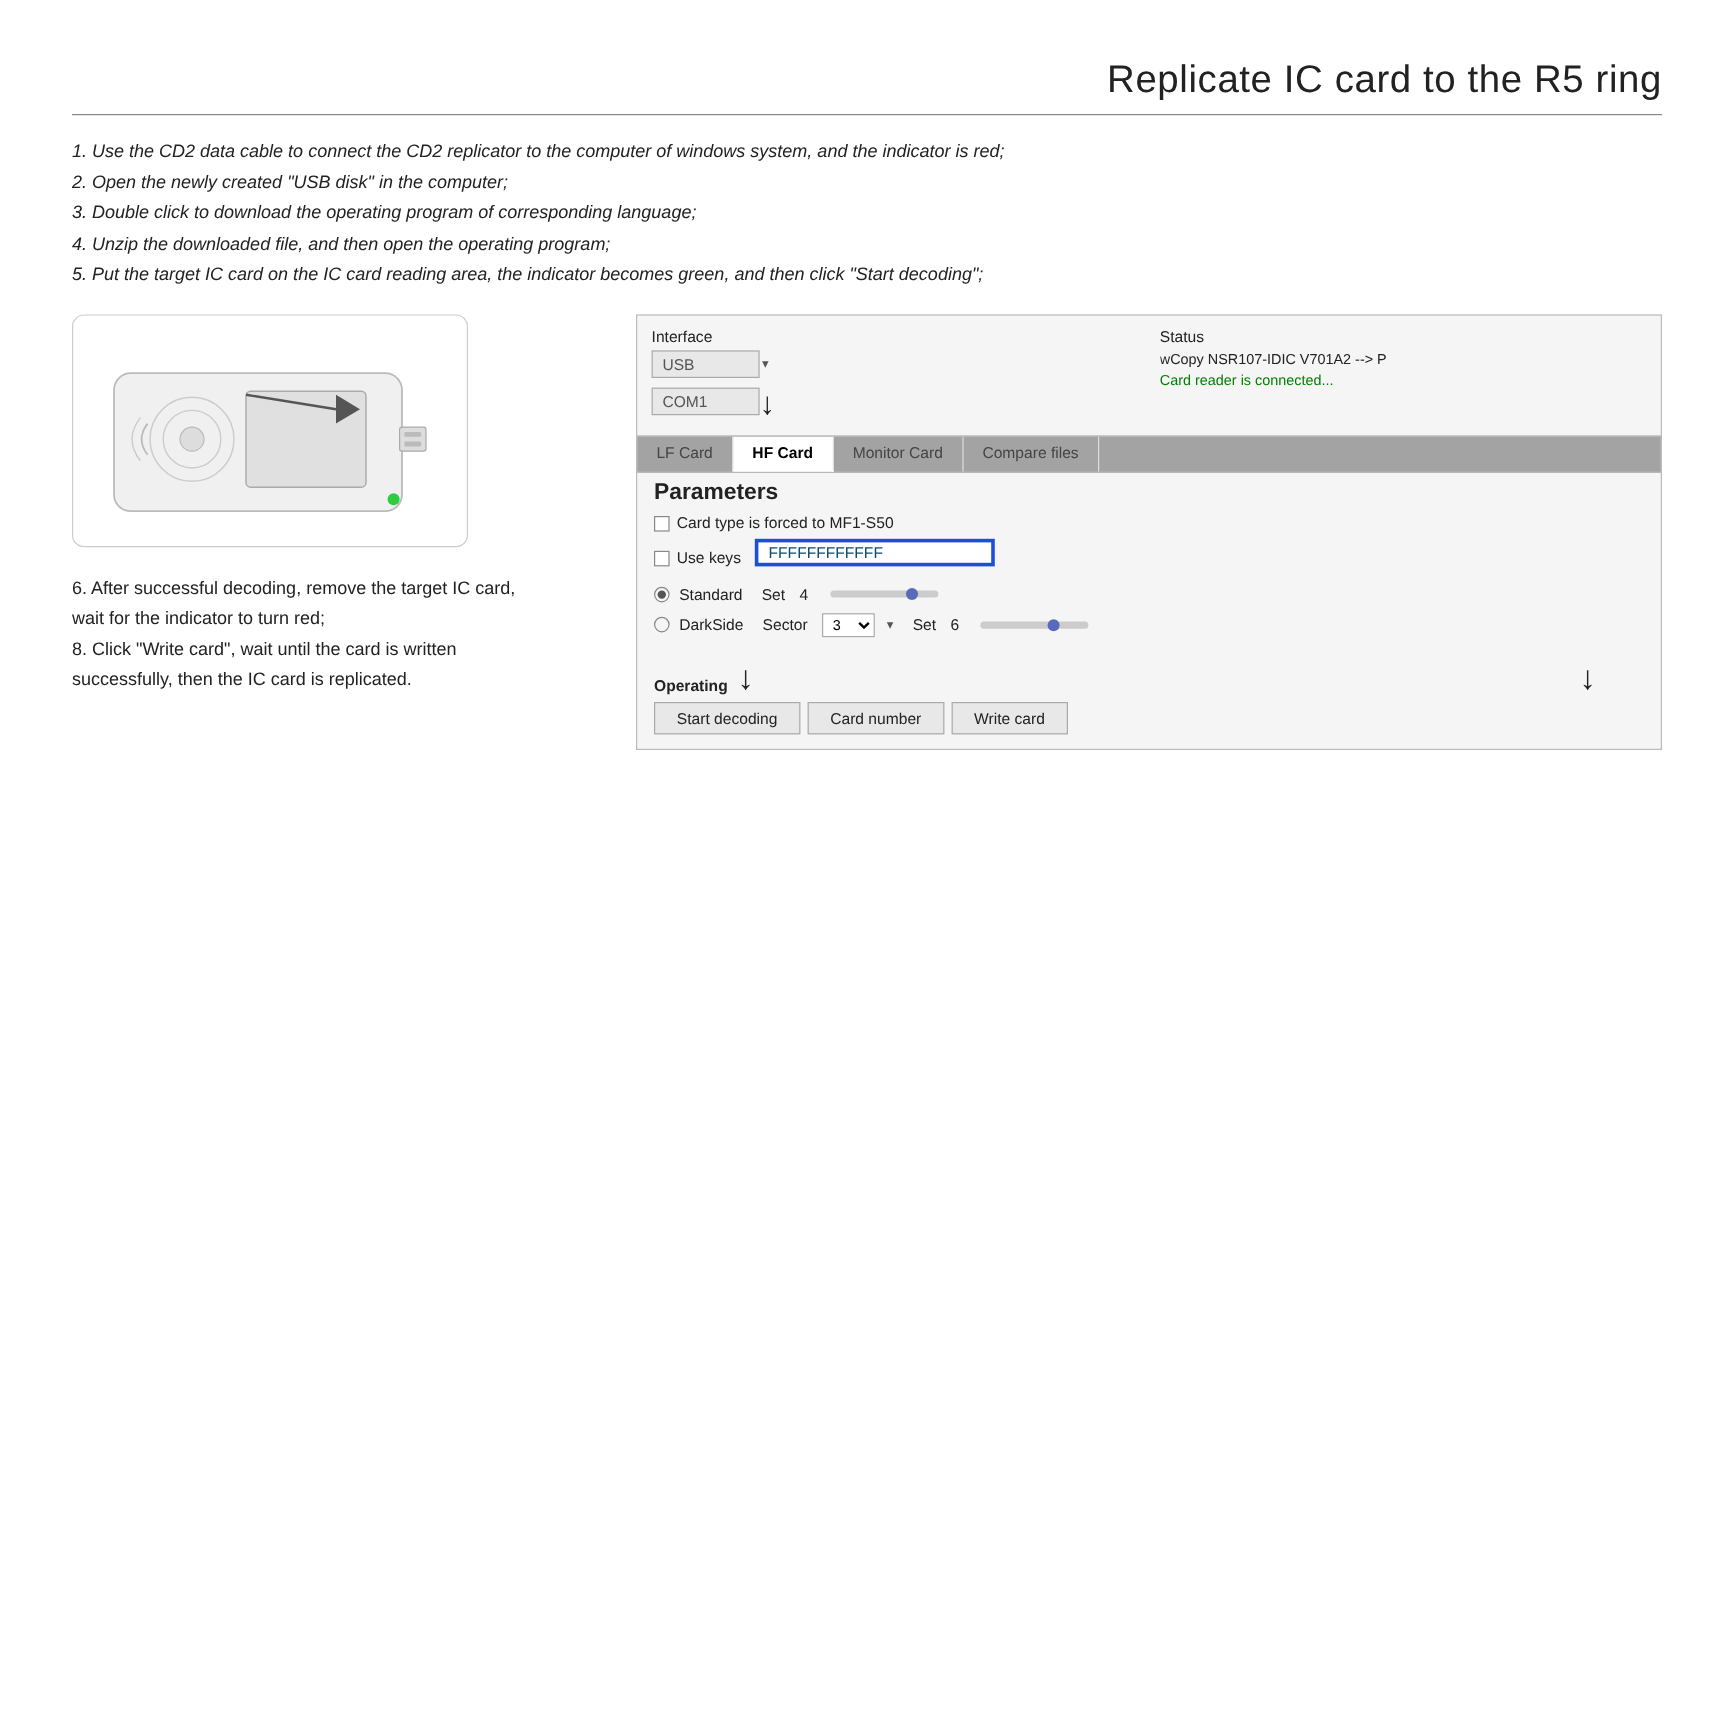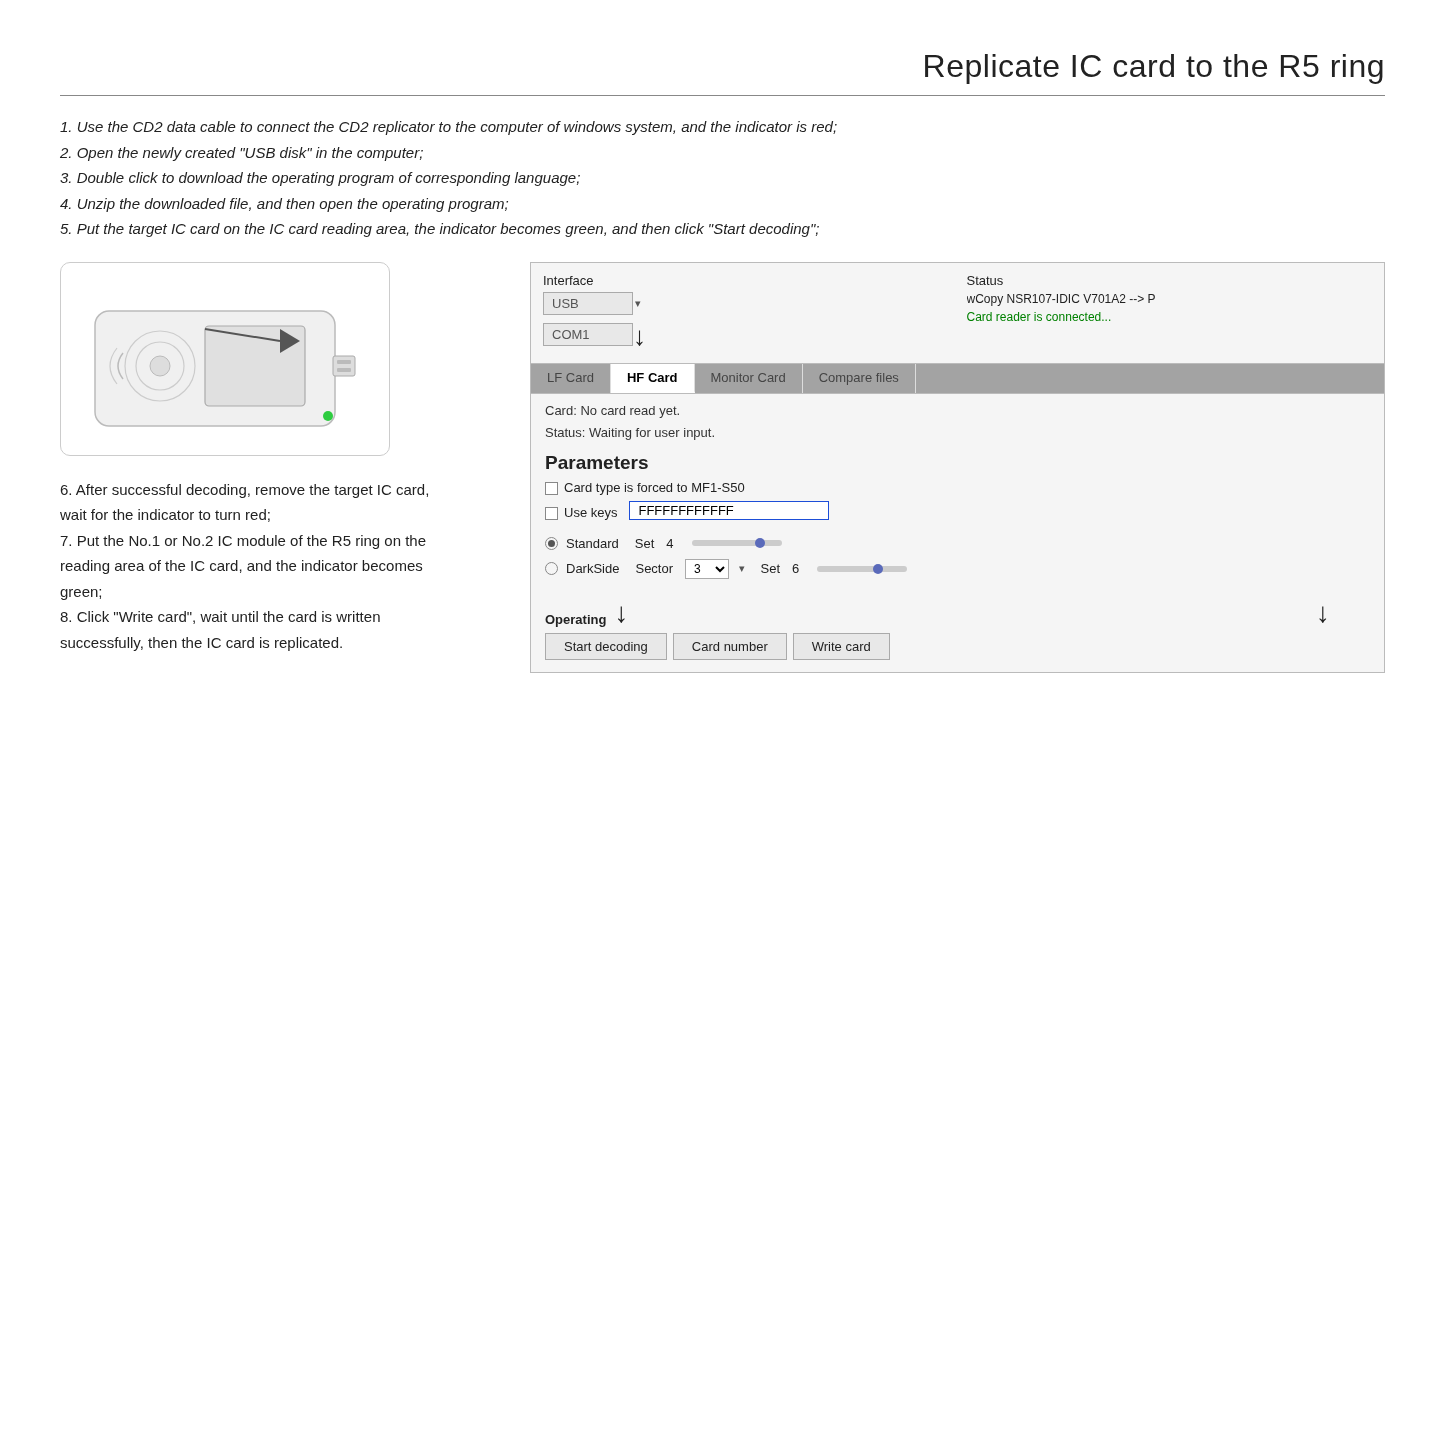--- a/index.html
+++ b/index.html
@@ -143,25 +143,25 @@
     }
     .checkbox {
       width: 13px;
       height: 13px;
       border: 1px solid #888;
       display: inline-block;
       background: #fff;
       flex-shrink: 0;
     }
     .text-input {
-      border: 1px solid #1d4ed8;
+      border: 3px solid #1d4ed8;
       background: #fff;
       padding: 1px 8px;
       font-size: 13px;
-      color: #000000;
+      color: #0c4a6e;
       width: 200px;
     }
     
     .radio-rows {
       padding: 4px 14px 6px 14px;
     }
     .radio-row {
       display: flex;
       align-items: center;
       margin-bottom: 8px;
@@ -292,21 +292,20 @@
         <rect x="252" y="79" width="14" height="4" rx="1" fill="#bbb"></rect>
         <rect x="252" y="87" width="14" height="4" rx="1" fill="#bbb"></rect>
 
         <circle cx="243" cy="135" r="5" fill="#2ecc40"></circle>
       </svg>
     </div>
 
     
     <div class="bottom-instructions">
       <p>6. After successful decoding, remove the target IC card, wait for the indicator to turn red;</p>
-      <p>7. Put the No.1 or No.2 IC module of the R5 ring on the reading area of the IC card, and the indicator becomes green;</p>
       <p>8. Click "Write card", wait until the card is written successfully, then the IC card is replicated.</p>
     </div>
   </div>
 
   <div class="right-col">
     <div class="ui-panel">
 
       <div class="ui-top">
         <div class="ui-section">
           <div class="ui-label">Interface</div>
@@ -326,24 +325,20 @@
         </div>
       </div>
 
       <div class="tabs-row">
         <div class="tab">LF Card</div>
         <div class="tab active">HF Card</div>
         <div class="tab">Monitor Card</div>
         <div class="tab">Compare files</div>
       </div>
 
-      <div class="card-info">
-        <div>Card: No card read yet.</div>
-        <div>Status: Waiting for user input.</div>
-      </div>
 
       <div class="params-section">
         <div class="params-title">Parameters</div>
         <div class="param-row">
           <div class="checkbox"></div>
           <span>Card type is forced to MF1-S50</span>
         </div>
         <div class="param-row">
           <div class="checkbox"></div>
           <span>Use keys</span>

